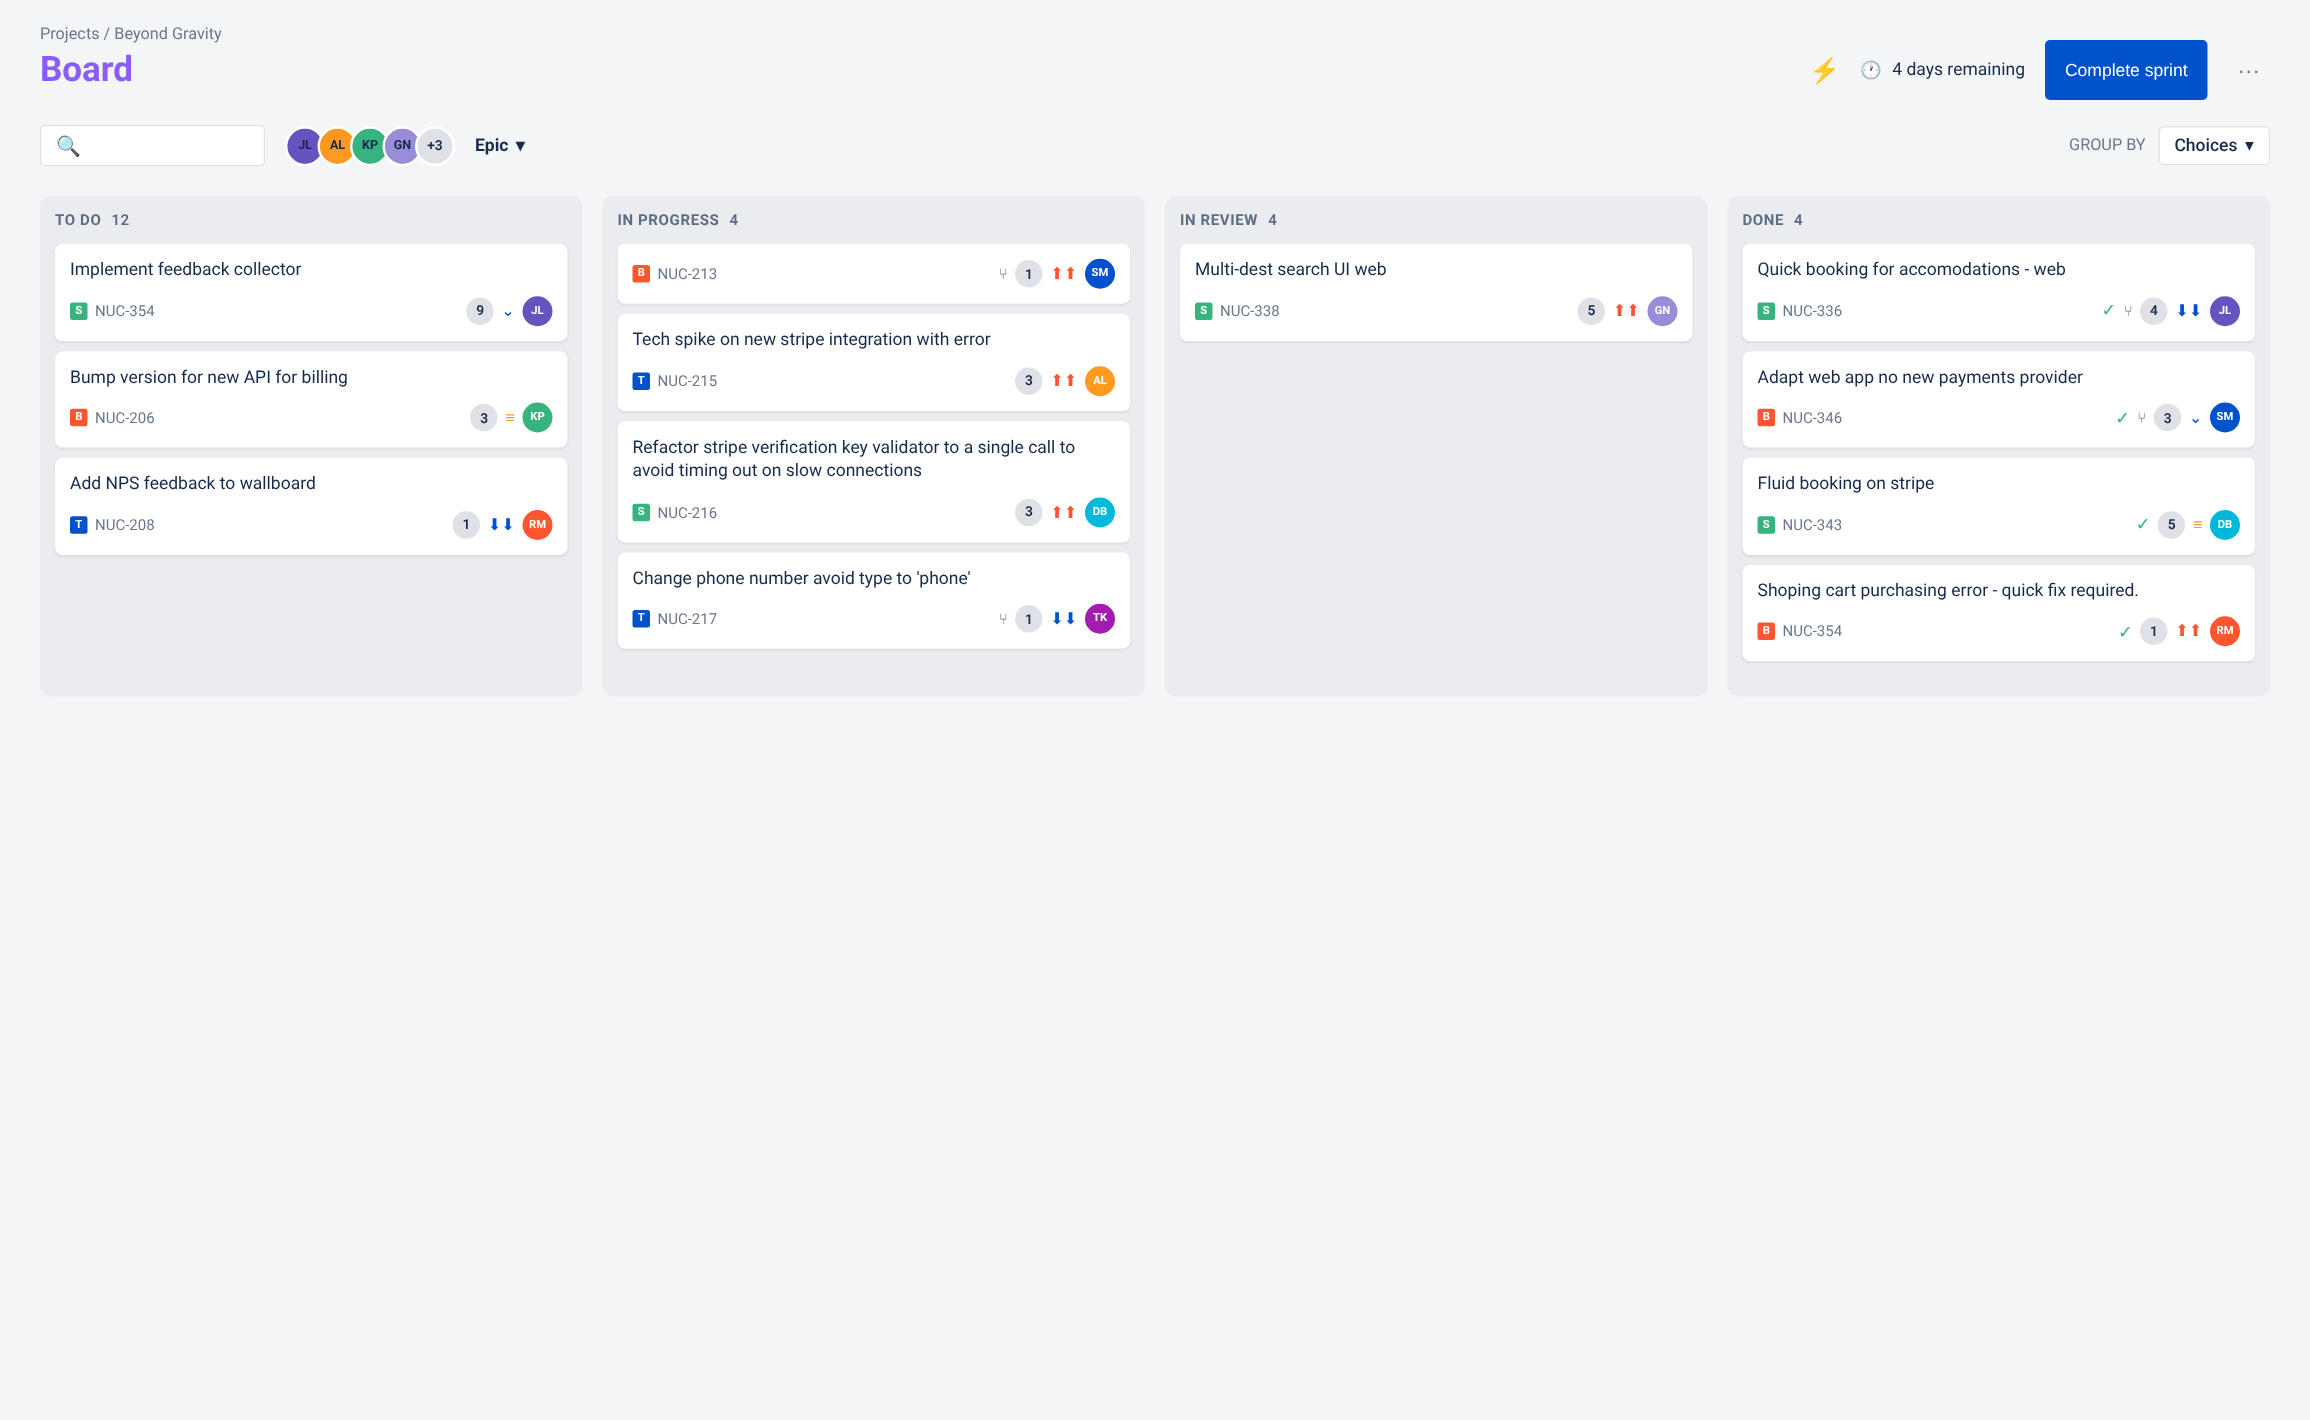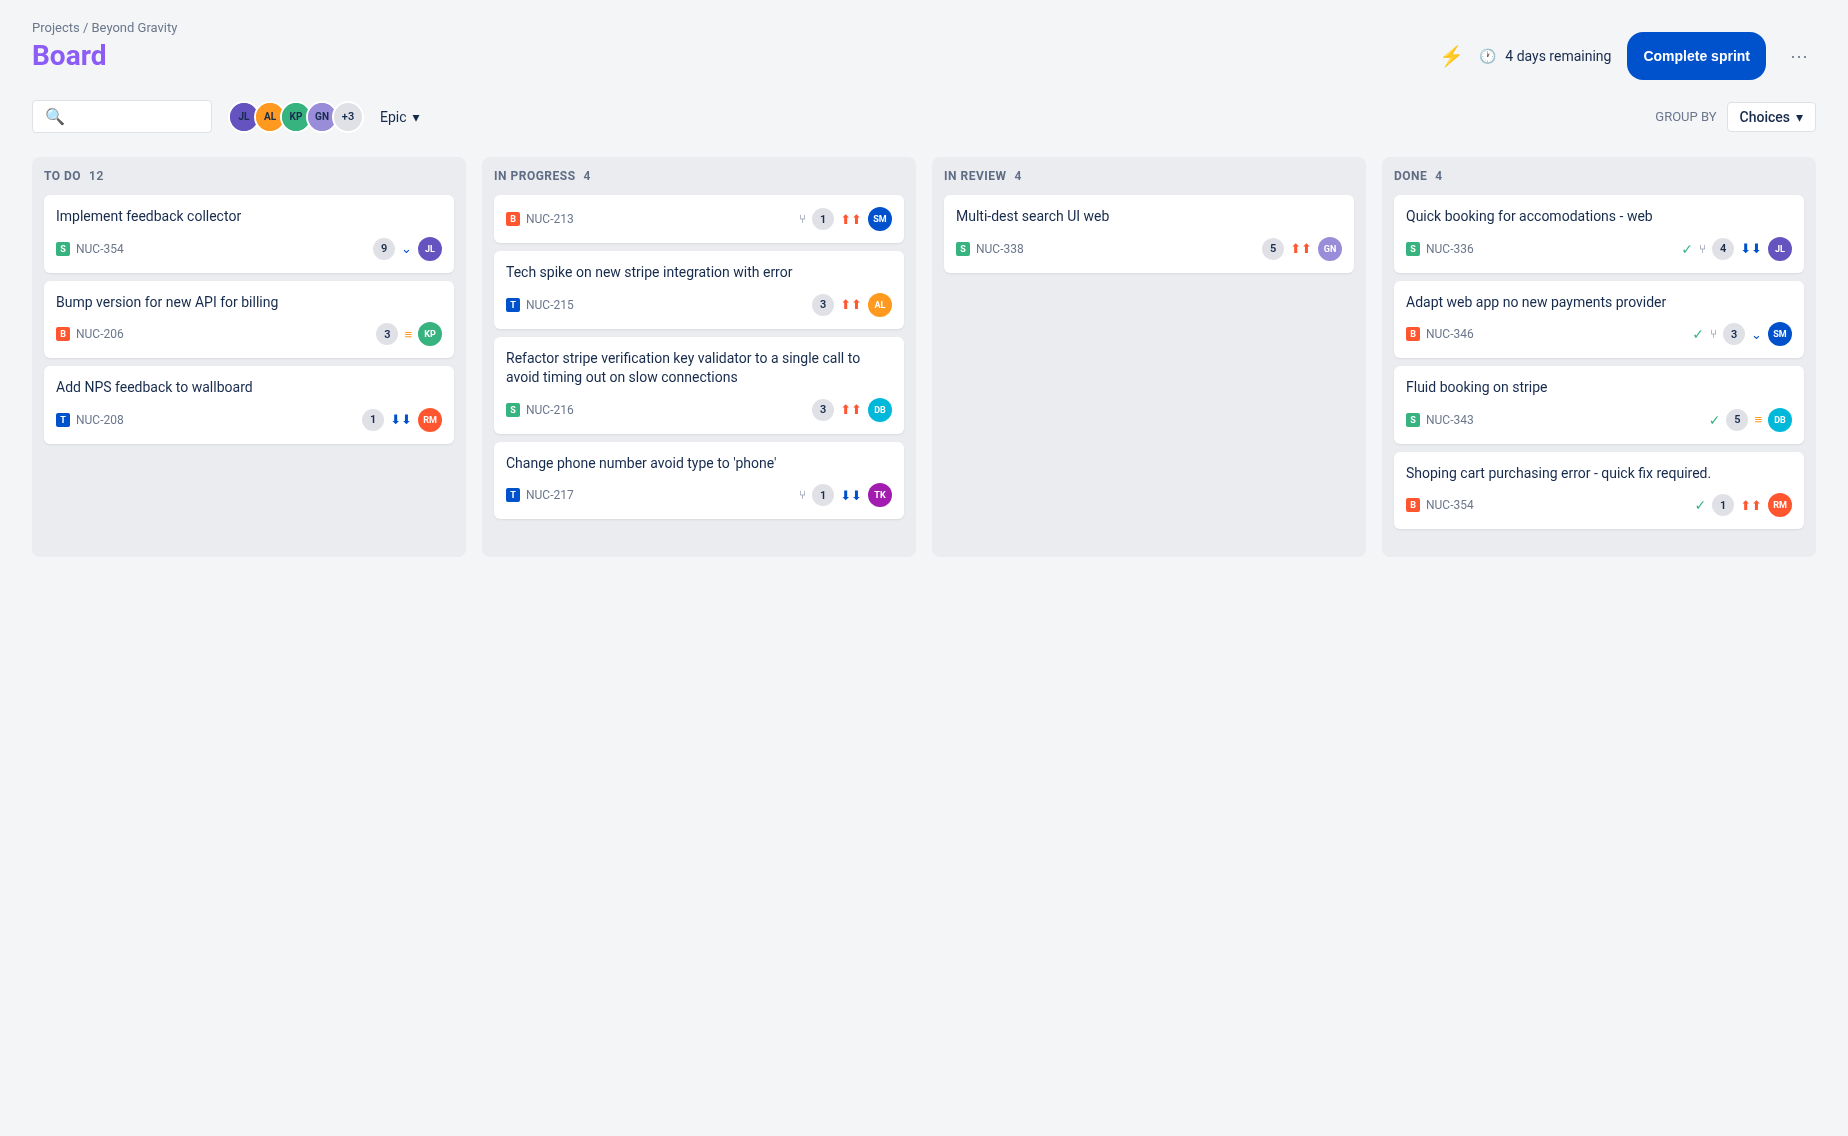--- a/index.html
+++ b/index.html
@@ -58,24 +58,24 @@
       align-items: center;
       gap: 8px;
       font-size: 14px;
       color: #172b4d;
     }
 
     .complete-sprint-btn {
       background: #0052cc;
       color: white;
       border: none;
-      border-radius: 16px;
+      border-radius: 4px;
       padding: 16px 16px;
       font-size: 14px;
-      font-weight: 700;
+      font-weight: 400;
       cursor: pointer;
     }
 
     .more-btn {
       background: none;
       border: none;
       cursor: pointer;
       font-size: 18px;
       color: #6b778c;
       padding: 4px 8px;
@@ -127,21 +127,21 @@
       font-size: 11px;
     }
 
     .epic-filter {
       display: flex;
       align-items: center;
       gap: 6px;
       font-size: 14px;
       color: #172b4d;
       cursor: pointer;
-      font-weight: 400;
+      font-weight: 700;
     }
 
     .group-by-section {
       display: flex;
       align-items: center;
       gap: 10px;
       font-size: 13px;
       color: #6b778c;
     }
 

